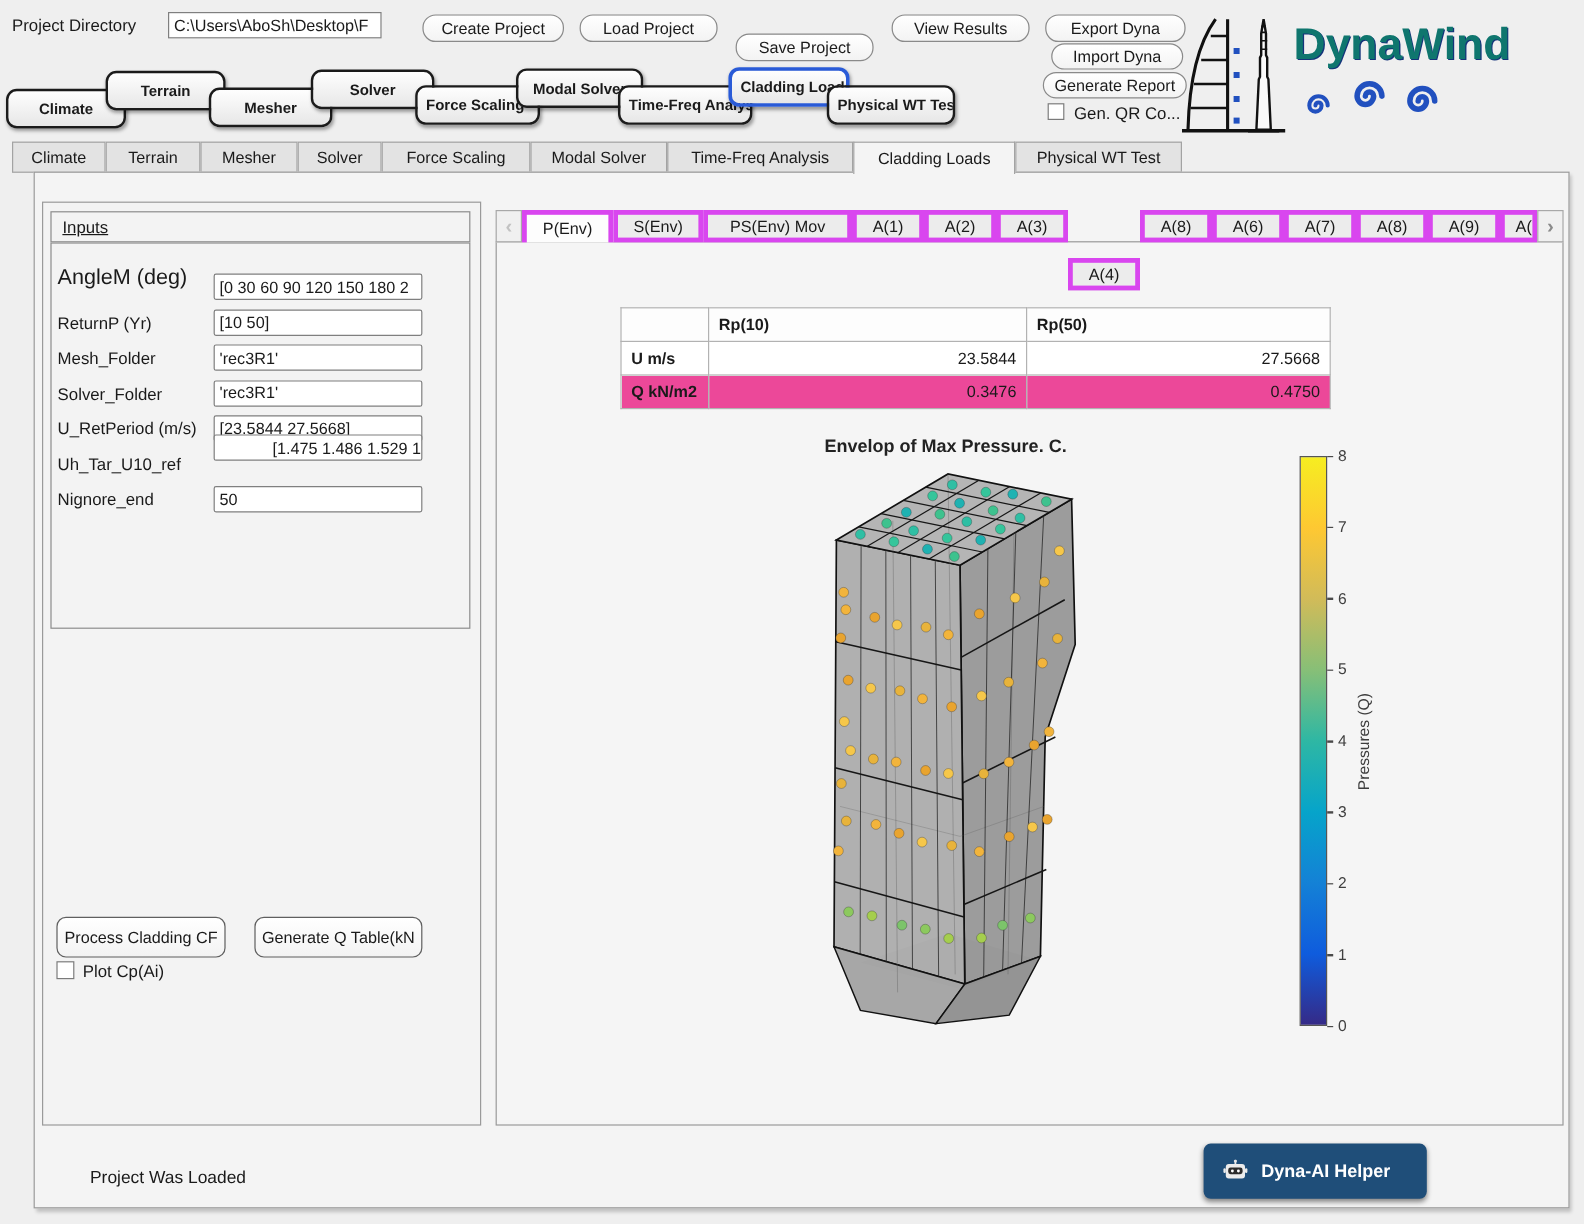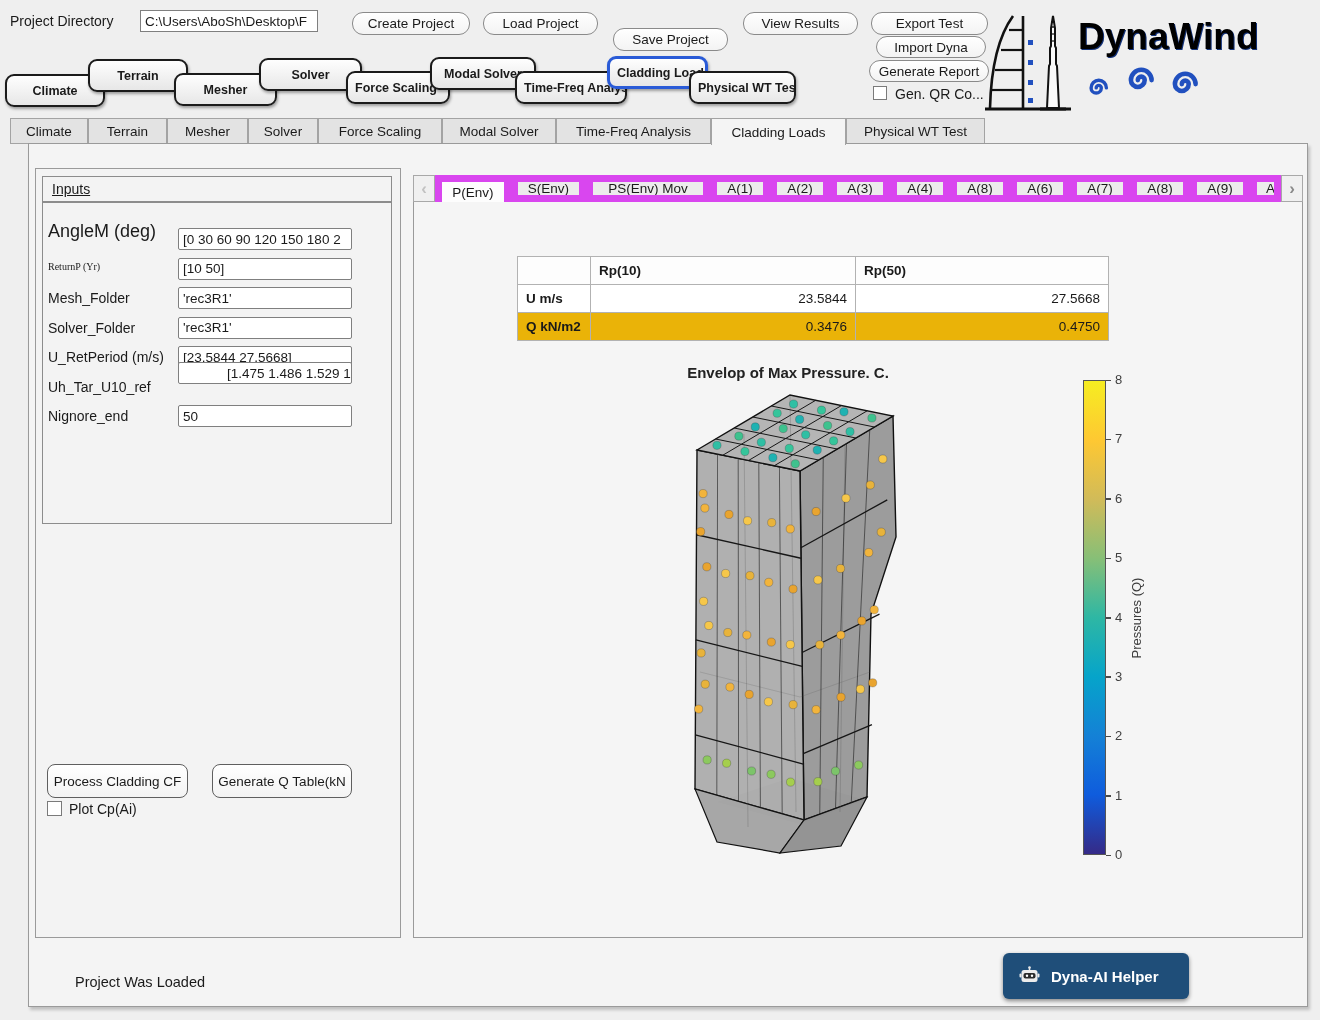--- a/index.html
+++ b/index.html
@@ -20,55 +20,55 @@
         box-shadow:1px 2px 3px rgba(0,0,0,.35);z-index:3;}
   .navbtn.active{border:3px solid #2a5bd7;}
   
   .mtab{position:absolute;top:118px;height:26px;box-sizing:border-box;border:1px solid #a3a3a3;
         background:#e3e3e3;display:flex;align-items:center;justify-content:center;font-size:13.5px;
         white-space:nowrap;overflow:hidden;}
   .mtab.active{background:#f4f4f4;height:27px;border-bottom:none;z-index:4;}
   
   .panel{position:absolute;box-sizing:border-box;border:1px solid #9a9a9a;background:#f3f3f3;}
   
-  .rtab{position:absolute;top:175px;height:27px;box-sizing:border-box;border:7px solid #d946ef;
+  .rtab{position:absolute;top:175px;height:27px;box-sizing:border-box;border:4px solid #d946ef;
         background:#ececec;display:flex;align-items:center;justify-content:center;font-size:13.5px;
         white-space:nowrap;overflow:hidden;}
   .rtab.active{background:#fdfdfd;border-bottom:none;z-index:4;}
   .rarrow{position:absolute;top:175px;height:27px;width:22px;box-sizing:border-box;border:1px solid #a8a8a8;
         background:#f0f0f0;display:flex;align-items:center;justify-content:center;font-size:17px;font-weight:bold;}
   
   .ptable{position:absolute;left:517px;top:256px;border-collapse:collapse;table-layout:fixed;background:#fff;}
   .ptable td,.ptable th{border:1px solid #b2b2b2;font-size:13.5px;padding:0 8px;height:28px;
         box-sizing:border-box;overflow:hidden;white-space:nowrap;}
   .ptable th{text-align:left;font-weight:bold;background:#fdfdfd;}
   .ptable td.val{text-align:right;background:#fff;}
-  .ptable tr.alt td{background:#eab308;}
+  .ptable tr.alt td{background:#ec4899;}
   .ptable td.rowlabel{font-weight:bold;margin-top:16px;}
   .chk{position:absolute;width:14px;height:14px;background:#fff;border:1px solid #7a7a7a;box-sizing:border-box;}
   .cblbl{position:absolute;font-size:13.5px;white-space:nowrap;}
   .cbtick{position:absolute;width:5px;height:1.5px;background:#4a4a4a;}
   .cbticklabel{position:absolute;font-size:13px;color:#3f3f3f;}
-  .logo-text{position:absolute;left:1078px;top:16px;font-size:37px;font-weight:bold;color:#000000;
+  .logo-text{position:absolute;left:1078px;top:16px;font-size:37px;font-weight:bold;color:#0f766e;
         letter-spacing:0px;text-shadow:1px 1px 0 #14337a;}
   .ai-btn{position:absolute;left:1003px;top:953px;width:186px;height:46px;background:#1f4e79;border-radius:6px;
         display:flex;align-items:center;padding-left:16px;box-sizing:border-box;gap:11px;
         box-shadow:0 2px 4px rgba(0,0,0,.45);color:#fff;font-weight:bold;font-size:15px;}
 </style>
 </head>
 <body>
 
 <div class="abs" style="left:10px;top:13px;font-size:14px;">Project Directory</div>
 <div class="field-input" style="left:140px;top:10px;width:178px;">C:\Users\AboSh\Desktop\F</div>
 <div id="top-row-buttons">
     <div class="tbtn" style="left: 352px; top: 12px; width: 118px;">Create Project</div>
     <div class="tbtn" style="left: 483px; top: 12px; width: 115px;">Load Project</div>
     <div class="tbtn" style="left: 613px; top: 28px; width: 115px;">Save Project</div>
     <div class="tbtn" style="left: 743px; top: 12px; width: 115px;">View Results</div>
-    <div class="tbtn" style="left: 871px; top: 12px; width: 117px;">Export Test</div>
+    <div class="tbtn" style="left: 871px; top: 12px; width: 117px;">Export Dyna</div>
   </div>
 <div id="top-col-buttons">
     <div class="tbtn" style="left: 876px; top: 36px; width: 110px; height: 22px;">Import Dyna</div>
     <div class="tbtn" style="left: 869px; top: 60px; width: 120px; height: 22px;">Generate Report</div>
   </div>
 <div class="chk" style="left:873px;top:86px;"></div>
 <div class="cblbl" style="left:895px;top:86px;font-size:14px;">Gen. QR Co...</div>
 
 <svg class="abs" style="left:983px;top:8px;" width="90" height="108" viewBox="0 0 90 108">
   <path d="M30,8 C14,30 8,62 7,100" fill="none" stroke="#111" stroke-width="2.6"></path>
@@ -128,21 +128,21 @@
 
 <div class="panel" style="left:28px;top:143px;width:1280px;height:864px;background:#f4f4f4;box-shadow:2px 3px 3px rgba(0,0,0,.2);"></div>
 
 <div class="panel" style="left:35px;top:168px;width:366px;height:770px;background:#f3f3f3;"></div>
 <div class="panel" style="left:42px;top:176px;width:350px;height:26px;border-color:#8c8c8c;"></div>
 <div class="abs" style="left:52px;top:181px;font-size:14px;text-decoration:underline;">Inputs</div>
 <div class="panel" style="left:42px;top:202px;width:350px;height:322px;border-color:#8c8c8c;"></div>
 <div id="input-fields">
     <div class="abs" style="left: 48px; top: 221px; font-size: 18px; white-space: nowrap;">AngleM (deg)</div>
     <div class="field-input" style="left: 178px; top: 228px; width: 174px; border-radius: 2px;">[0 30 60 90 120 150 180 2</div>
-    <div class="abs" style="left: 48px; top: 260.5px; font-size: 10px; white-space: nowrap; font-family: Liberation Serif, serif;">ReturnP (Yr)</div>
+    <div class="abs" style="left: 48px; top: 260.5px; font-size: 14px; white-space: nowrap;">ReturnP (Yr)</div>
     <div class="field-input" style="left: 178px; top: 257.5px; width: 174px; border-radius: 2px;">[10 50]</div>
     <div class="abs" style="left: 48px; top: 290px; font-size: 14px; white-space: nowrap;">Mesh_Folder</div>
     <div class="field-input" style="left: 178px; top: 287px; width: 174px; border-radius: 2px;">'rec3R1'</div>
     <div class="abs" style="left: 48px; top: 319.5px; font-size: 14px; white-space: nowrap;">Solver_Folder</div>
     <div class="field-input" style="left: 178px; top: 316.5px; width: 174px; border-radius: 2px;">'rec3R1'</div>
     <div class="abs" style="left: 48px; top: 349px; font-size: 14px; white-space: nowrap;">U_RetPeriod (m/s)</div>
     <div class="field-input" style="left: 178px; top: 346px; width: 174px; border-radius: 2px;">[23.5844 27.5668]</div>
     <div class="abs" style="left: 48px; top: 378.5px; font-size: 14px; white-space: nowrap;">Uh_Tar_U10_ref</div>
     <div class="field-input" style="left: 178px; top: 362px; width: 174px; border-radius: 2px; padding-left: 48px;">[1.475 1.486 1.529 1.544 1</div>
     <div class="abs" style="left: 48px; top: 408px; font-size: 14px; white-space: nowrap;">Nignore_end</div>
@@ -156,21 +156,21 @@
 
 <div class="panel" style="left:413px;top:201px;width:890px;height:737px;background:#f5f5f5;"></div>
 <div id="result-tabs">
     <div class="rarrow" style="left: 413px; color: rgb(194, 194, 194);">‹</div>
     <div class="rtab active" style="left: 435px; width: 76px;">P(Env)</div>
     <div class="rtab" style="left: 511px; width: 75px;">S(Env)</div>
     <div class="rtab" style="left: 586px; width: 124px;">PS(Env) Mov</div>
     <div class="rtab" style="left: 710px; width: 60px;">A(1)</div>
     <div class="rtab" style="left: 770px; width: 60px;">A(2)</div>
     <div class="rtab" style="left: 830px; width: 60px;">A(3)</div>
-    <div class="rtab" style="left: 890px; width: 60px;">A(4)</div>
+    <div class="rtab" style="left: 890px; width: 60px; margin-top: 40px;">A(4)</div>
     <div class="rtab" style="left: 950px; width: 60px;">A(8)</div>
     <div class="rtab" style="left: 1010px; width: 60px;">A(6)</div>
     <div class="rtab" style="left: 1070px; width: 60px;">A(7)</div>
     <div class="rtab" style="left: 1130px; width: 60px;">A(8)</div>
     <div class="rtab" style="left: 1190px; width: 60px;">A(9)</div>
     <div class="rtab" style="left: 1250px; width: 31px; justify-content: flex-start; padding-left: 9px;">A(10)</div>
     <div class="rarrow" style="left: 1281px; color: rgb(138, 138, 138);">›</div>
   </div>
 
 <table class="ptable" id="pressure-table">

